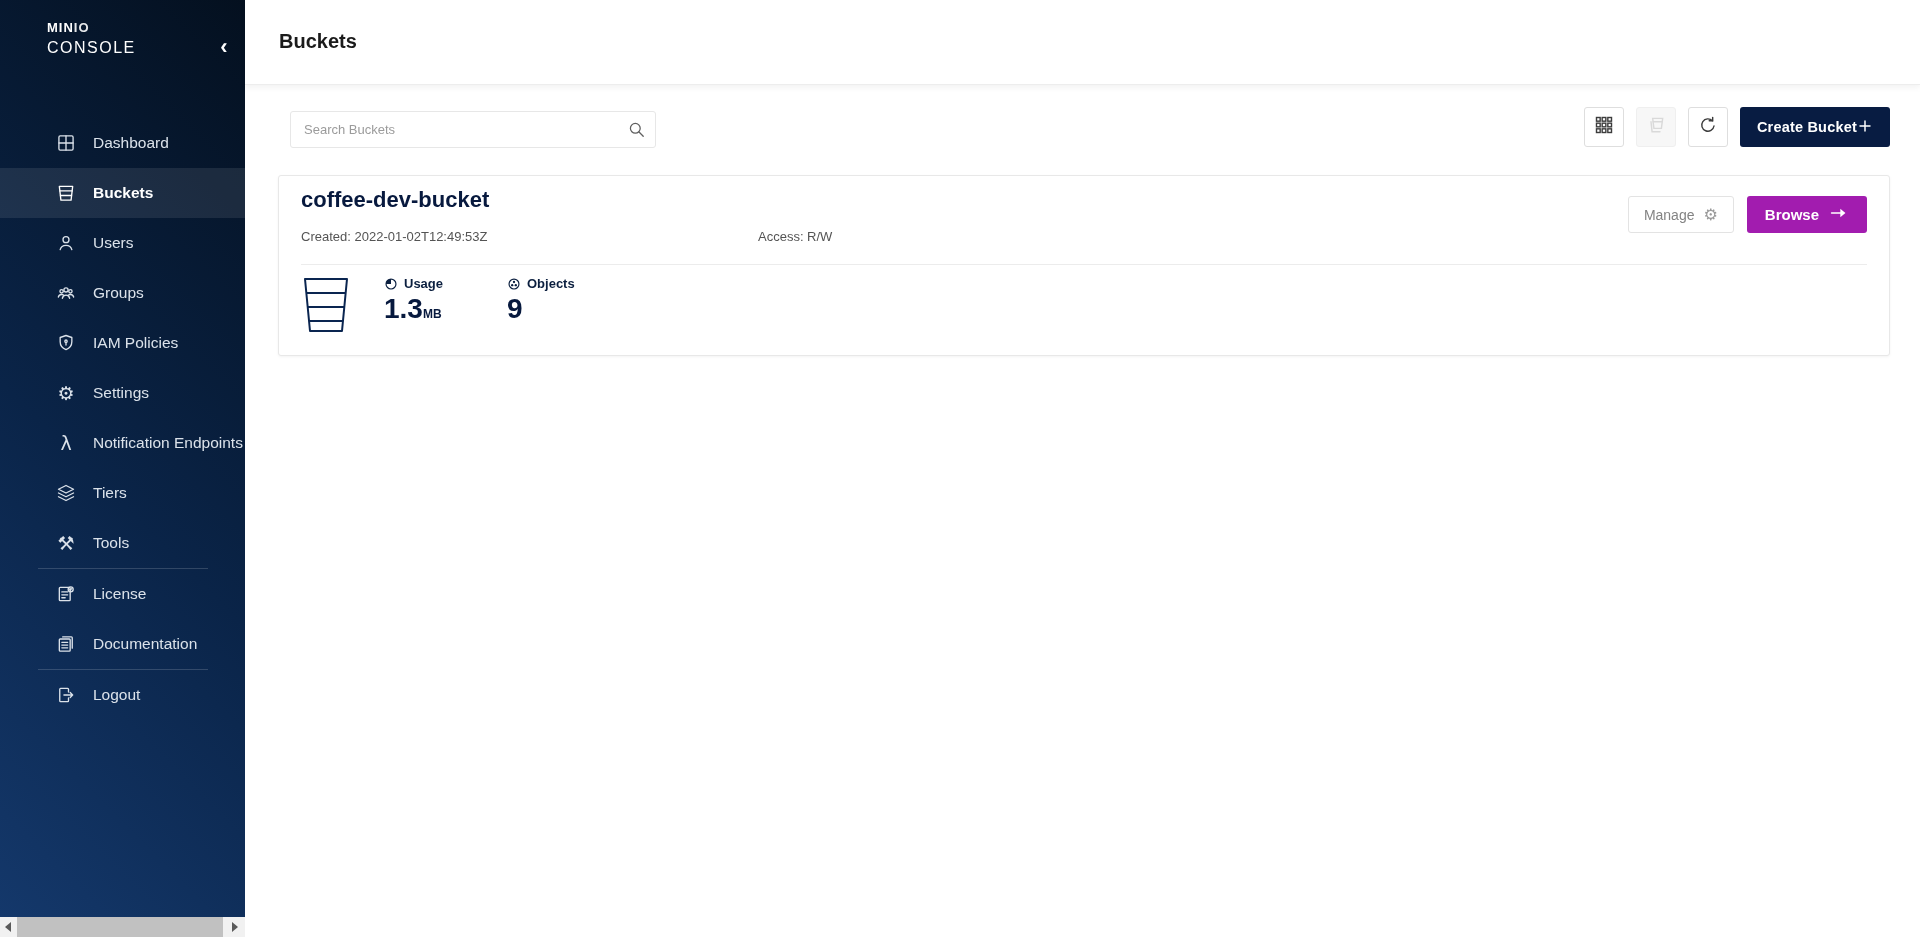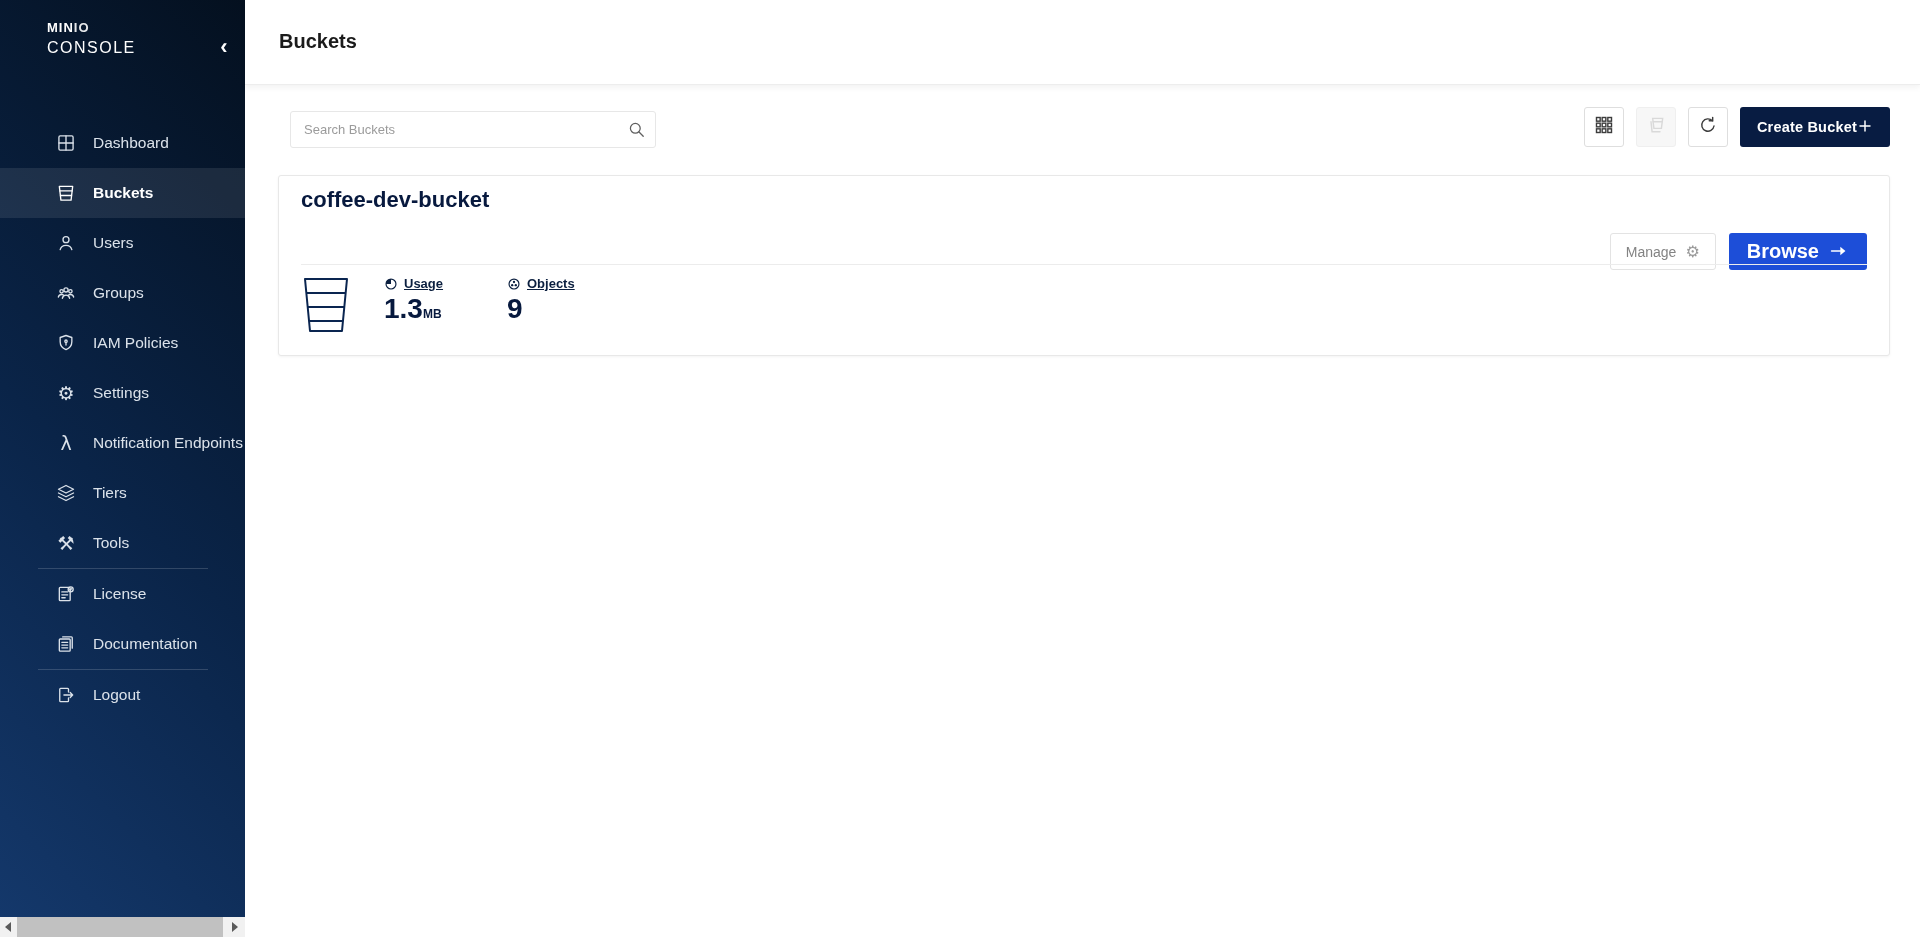--- a/index.html
+++ b/index.html
@@ -57,36 +57,36 @@
                  font-family:"Liberation Sans",sans-serif; }
   .primary-btn svg { stroke:#fff; stroke-width:2.2; stroke-linecap:round; }
 
   
   .card { position:absolute; left:33px; right:30px; top:90px; height:181px; background:#fff;
           border:1px solid #e8e8e8; border-radius:3px; box-shadow:0 1px 3px rgba(0,0,0,.05); }
   .bucket-name { position:absolute; left:22px; top:11px; font-size:22px; font-weight:700;
                  color:#07193E; cursor:pointer; }
   .meta-row { position:absolute; left:22px; right:22px; top:53px; font-size:13px; color:#545454; }
   .access-label { position:absolute; left:457px; top:0; }
-  .card-actions { position:absolute; top:41px; right:22px; display:flex; gap:13px;align-items:flex-end; }
+  .card-actions { position:absolute; top:20px; right:22px; display:flex; gap:13px; }
   .manage-btn { height:37px; padding:0 15px; background:#fff; border:1px solid #e3e3e3;
                 border-radius:3px; color:#838383; font-size:14px; display:flex;
                 align-items:center; gap:9px; cursor:pointer;
                 font-family:"Liberation Sans",sans-serif; }
   .manage-btn .gear { font-size:16px; color:#9a9a9a; font-family:"DejaVu Sans",sans-serif; }
-  .browse-btn { height:37px; padding:0 18px; background:#1d4ed8; border:none; border-radius:3px;
-                color:#fff; font-size:20px; font-weight:700; display:flex; align-items:center;
-                gap:11px; cursor:pointer; font-family:"Liberation Sans",sans-serif;margin-top:16px; }
+  .browse-btn { height:37px; padding:0 18px; background:#a21caf; border:none; border-radius:3px;
+                color:#fff; font-size:15px; font-weight:700; display:flex; align-items:center;
+                gap:11px; cursor:pointer; font-family:"Liberation Sans",sans-serif; }
   .browse-btn svg { stroke:#fff; fill:#fff; stroke-width:2; stroke-linecap:round; }
   .card-divider { position:absolute; left:22px; right:22px; top:88px; height:1px; background:#ececec; }
   .metrics { position:absolute; left:22px; top:100px; display:flex; align-items:flex-start; }
   .big-bucket svg { stroke:#0A2550; fill:none; stroke-width:2; stroke-linejoin:round; }
   .metric { margin-left:33px; min-width:90px; }
   .metric-label { display:flex; align-items:center; gap:6px; font-size:13px; font-weight:700;
-                  color:#0b1f3f;text-decoration:underline; }
+                  color:#0b1f3f; }
   .metric-label svg { width:14px; height:14px; }
   .metric-value { margin-top:3px; font-size:28px; font-weight:700; color:#07193E; line-height:30px; }
   .metric-unit { font-size:12px; font-weight:700;text-align:center; }
 
   
   .hscroll { position:absolute; left:0; top:917px; width:245px; height:20px; background:#f1f1f1; }
   .hs-arrow { position:absolute; top:0; width:16px; height:20px; display:flex;
               align-items:center; justify-content:center; cursor:pointer; }
   .hs-arrow.left { left:0; } .hs-arrow.right { right:2px; }
   .tri-l { width:0; height:0; border-top:5px solid transparent; border-bottom:5px solid transparent;
@@ -283,20 +283,24 @@
         <svg width="16" height="16" viewBox="0 0 24 24" fill="none">
             <path d="M12 4.5v15M4.5 12h15"></path>
           </svg>
       </span>
     </button>
   </div>
 
   <div class="card">
     <div class="bucket-name">coffee-dev-bucket</div>
 
+    <div class="meta-row">
+      <span>Created: 2022-01-02T12:49:53Z</span>
+      <span class="access-label">Access: R/W</span>
+    </div>
 
     <div class="card-actions">
       <button class="manage-btn">
         <span>Manage</span>
         <span class="gear">⚙</span>
       </button>
       <button class="browse-btn">
         <span>Browse</span>
         <span>
           <svg width="19" height="14" viewBox="0 0 24 16">

